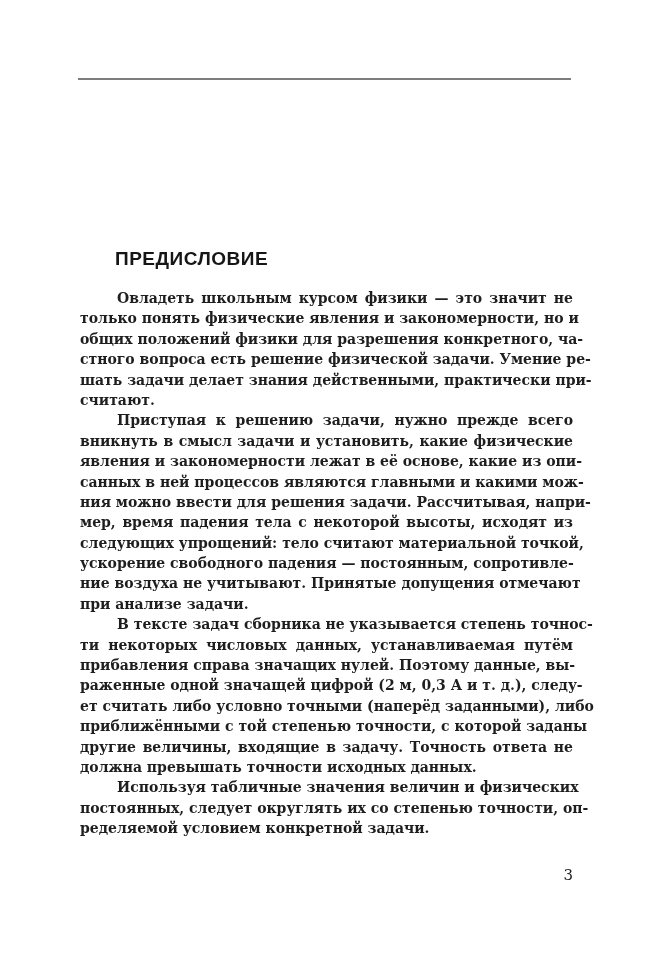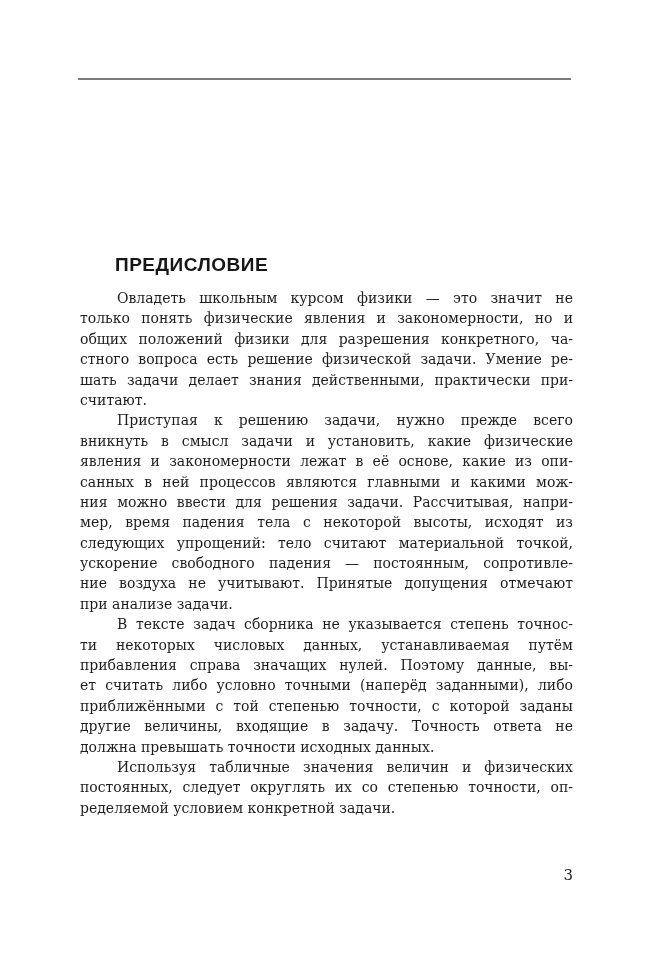--- a/index.html
+++ b/index.html
@@ -19,21 +19,21 @@
     position: absolute;
     left: 78px;
     top: 78px;
     width: 493px;
     height: 2px;
     background: #7d7d7d;
   }
   .heading {
     position: absolute;
     left: 115px;
-    top: 254px;
+    top: 248px;
     margin: 0;
     font-family: "Liberation Sans", sans-serif;
     font-weight: bold;
     font-size: 19px;
     letter-spacing: 0.5px;
     color: #161616;
   }
   .body-text {
     position: absolute;
     left: 80px;
@@ -45,20 +45,21 @@
   }
   .para {
     margin: 0;
   }
   .line {
     text-align: justify;
     text-align-last: justify;
     height: 20.4px;
     overflow: visible;
     white-space: nowrap;
+    font-weight: bold;
   }
   .line.last {
     text-align-last: left;
   }
   .line.first {
     text-indent: 37px;
   }
   .page-number {
     position: absolute;
     left: 80px;
@@ -93,20 +94,21 @@
         <div class="line">мер, время падения тела с некоторой высоты, исходят из</div>
         <div class="line">следующих упрощений: тело считают материальной точкой,</div>
         <div class="line">ускорение свободного падения — постоянным, сопротивле-</div>
         <div class="line">ние воздуха не учитывают. Принятые допущения отмечают</div>
         <div class="line last">при анализе задачи.</div>
       </div>
       <div class="para">
         <div class="line first">В тексте задач сборника не указывается степень точнос-</div>
         <div class="line">ти некоторых числовых данных, устанавливаемая путём</div>
         <div class="line">прибавления справа значащих нулей. Поэтому данные, вы-</div>
+        <div class="line">раженные одной значащей цифрой (2 м, 0,3 А и т. д.), следу-</div>
         <div class="line">ет считать либо условно точными (наперёд заданными), либо</div>
         <div class="line">приближёнными с той степенью точности, с которой заданы</div>
         <div class="line">другие величины, входящие в задачу. Точность ответа не</div>
         <div class="line last">должна превышать точности исходных данных.</div>
       </div>
       <div class="para">
         <div class="line first">Используя табличные значения величин и физических</div>
         <div class="line">постоянных, следует округлять их со степенью точности, оп-</div>
         <div class="line last">ределяемой условием конкретной задачи.</div>
       </div>

